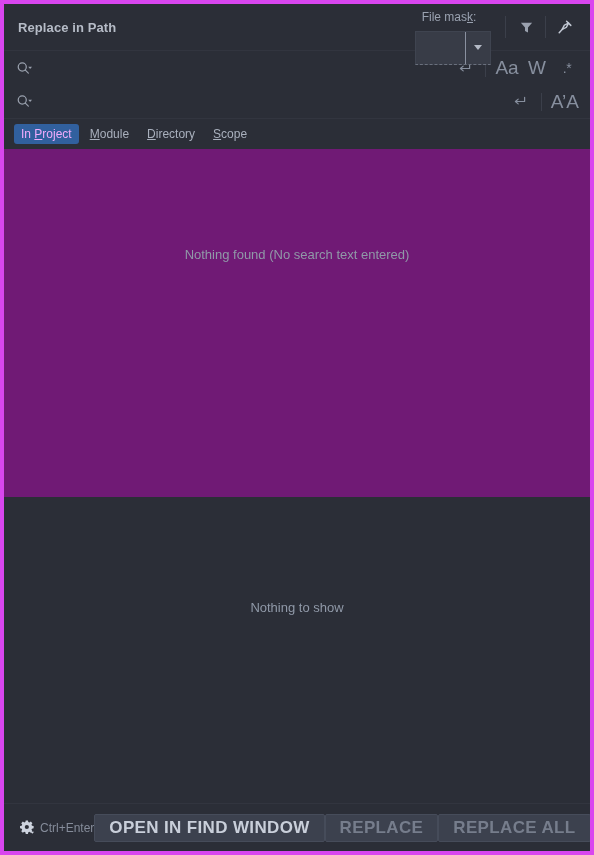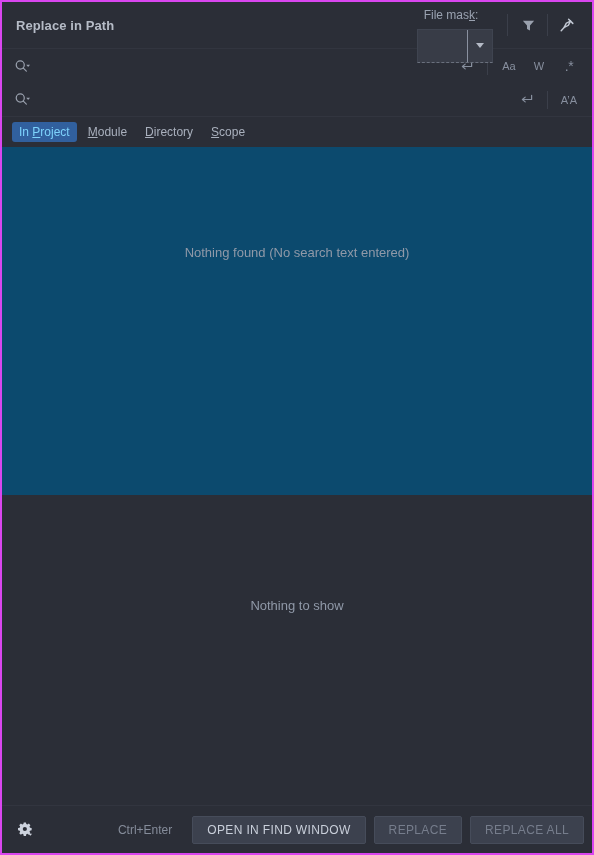--- a/index.html
+++ b/index.html
@@ -12,21 +12,21 @@
     height: 855px;
     font-family: "Liberation Sans", sans-serif;
     -webkit-font-smoothing: antialiased;
   }
 
   #app {
     position: relative;
     width: 594px;
     height: 855px;
     background: #2b2e37;
-    border: 2px solid #d946ef;
+    border: 4px solid #d946ef;
     box-sizing: border-box;
     display: flex;
     flex-direction: column;
     overflow: hidden;
     color: #a9b0bd;
     font-size: 12px;
   }
 
   
   .header {
@@ -154,21 +154,21 @@
     flex: 0 0 auto;
   }
   .opt {
     height: 24px;
     min-width: 24px;
     padding: 0 3px;
     display: flex;
     align-items: center;
     justify-content: center;
     color: #878f9e;
-    font-size: 11px;
+    font-size: 19px;
     flex: 0 0 auto;
   }
   .opt.regex { font-size: 14px; letter-spacing: -0.5px; }
 
   
   .scope-row {
     height: 30px;
     min-height: 30px;
     display: flex;
     align-items: center;
@@ -178,29 +178,29 @@
   .scope-tab {
     padding: 3px 7px;
     border-radius: 3px;
     font-size: 12px;
     color: #a9b0bd;
     white-space: nowrap;
   }
   .scope-tab u { text-decoration: underline; }
   .scope-tab.selected {
     background: #31609e;
-    color: #7dd3fc;
+    color: #f0abfc;
   }
 
   
   .results {
     flex: 0 0 auto;
     height: 348px;
     position: relative;
-    background: #0c4a6e;
+    background: #701a75;
   }
   .msg {
     position: absolute;
     left: 0;
     width: 100%;
     text-align: center;
     font-size: 13px;
     color: #9099a8;
   }
   .msg.m1 { top: 98px; }
@@ -237,33 +237,33 @@
     height: 26px;
     display: flex;
     align-items: center;
     justify-content: center;
     flex: 0 0 auto;
   }
   .bottom-spacer { flex: 1 1 auto; }
   .shortcut {
     font-size: 12px;
     color: #858c9a;
-    margin-right: 12px;
+    margin-right: 0;
     white-space: nowrap;
   }
   .btn {
     height: 28px;
     display: flex;
     align-items: center;
     justify-content: center;
     padding: 0 14px;
-    margin-left: 8px;
+    margin-left: 0;
     border-radius: 2px;
-    font-size: 12px;
-    font-weight: normal;
+    font-size: 17px;
+    font-weight: bold;
     letter-spacing: 0.35px;
     white-space: nowrap;
     background: #3c414e;
     border: 1px solid #464c5a;
     box-sizing: border-box;
   }
   .btn.default { color: #c9cfda; }
   .btn.disabled { color: #767d8c; }
 
   svg { display: block; }

